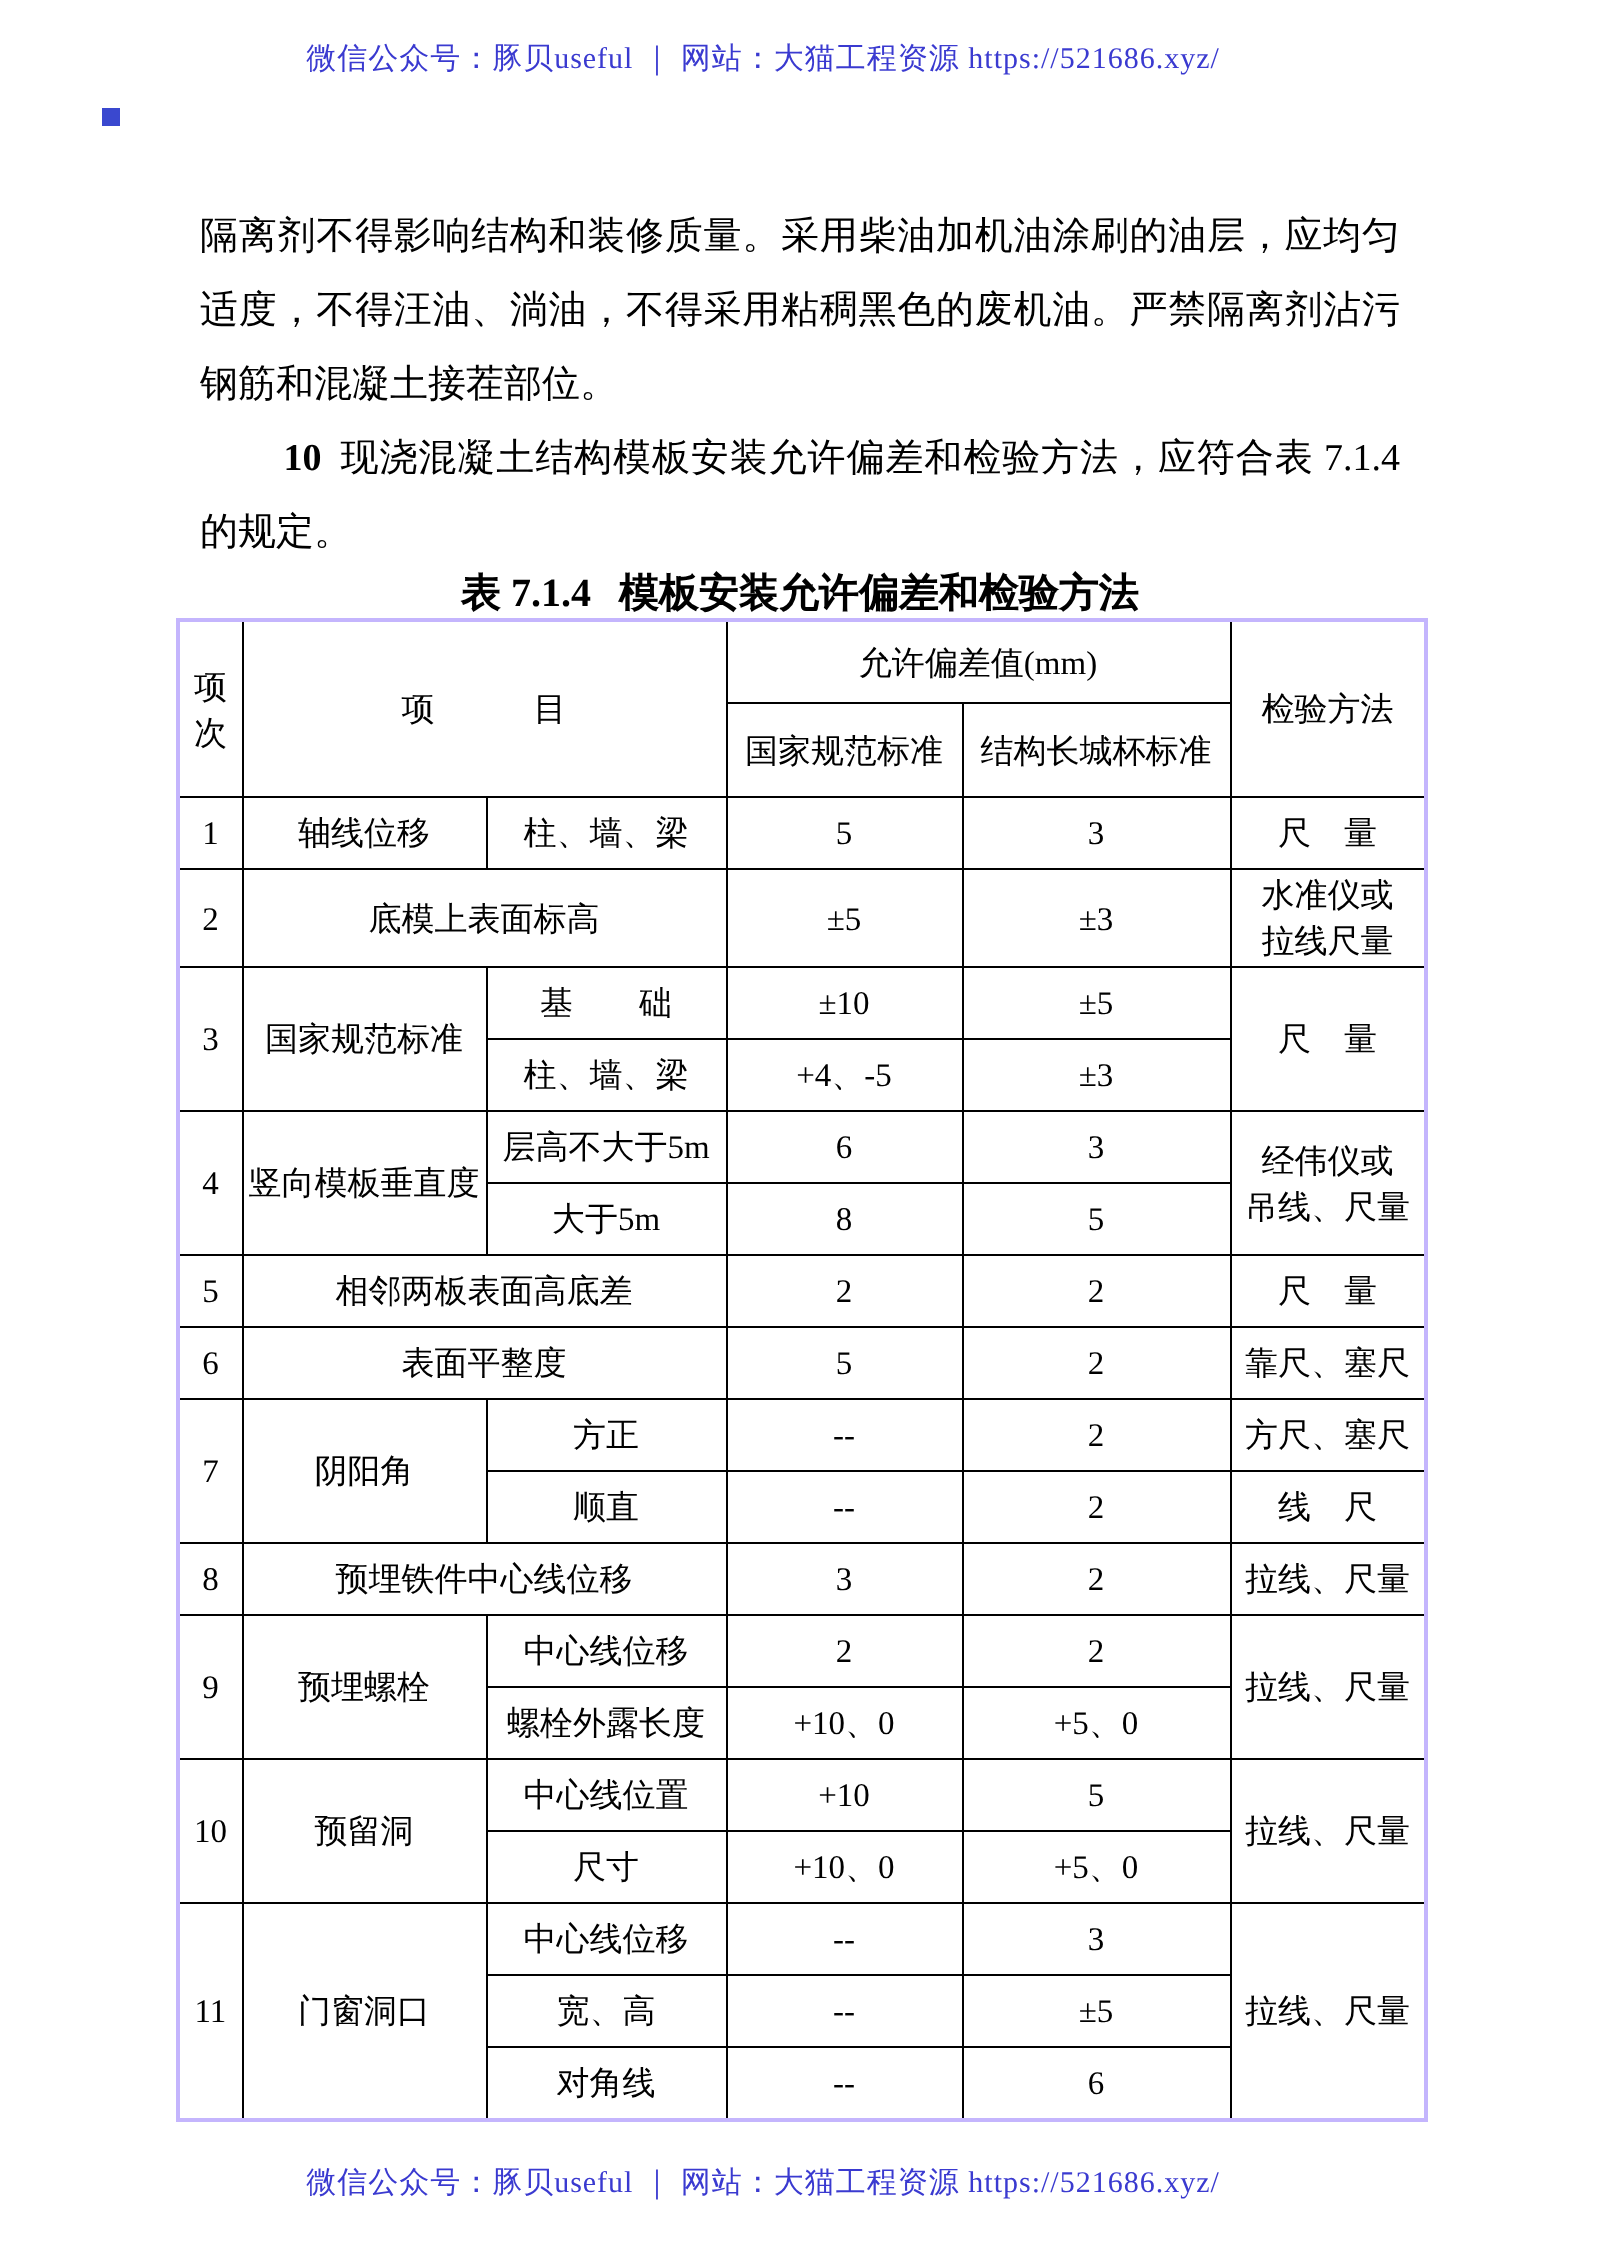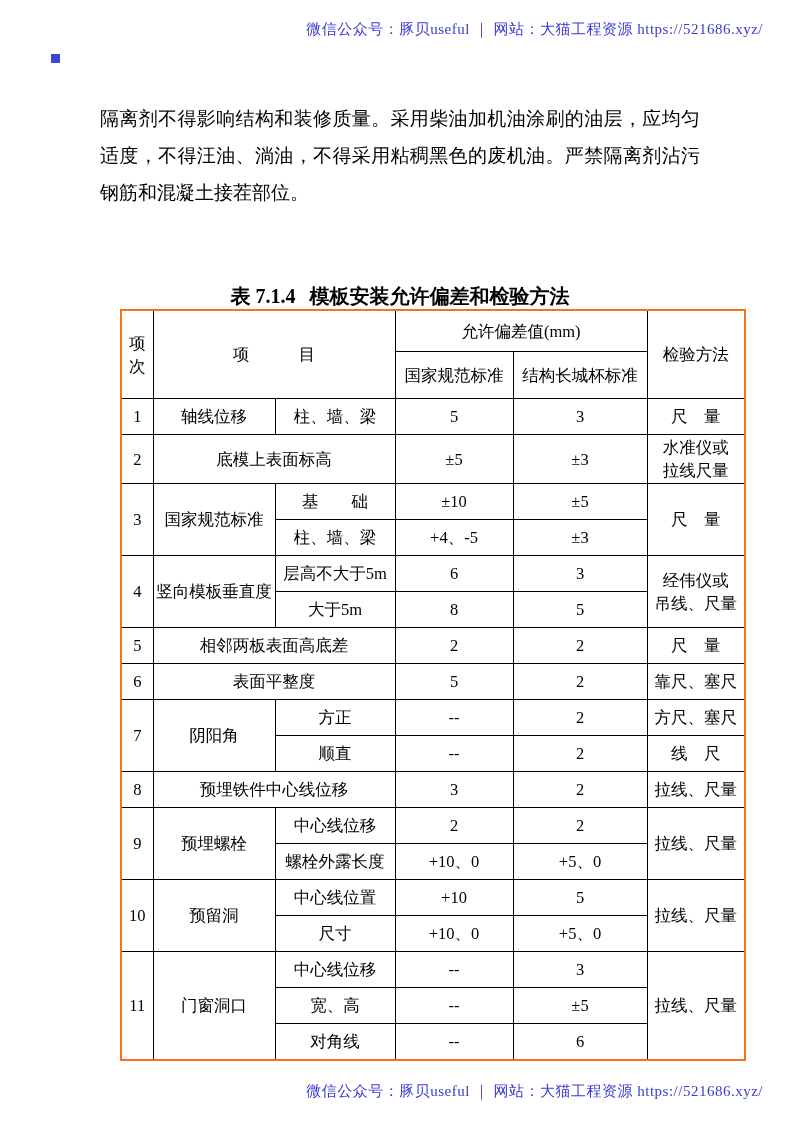--- a/index.html
+++ b/index.html
@@ -7,21 +7,21 @@
     position:relative;
     width:800px; height:1132px;
     margin:0 auto;
     background:#ffffff;
     font-family:"Liberation Serif","DejaVu Serif",serif;
     color:#000;
     overflow:hidden;
   }
   .page-header, .page-footer {
     position:absolute; left:0; width:763px;
-    text-align:right;
+    text-align:center;
     color:#3a3ad0;
     font-size:15px;
     letter-spacing:0.5px;
   }
   .page-header { top:20px; }
   .page-footer { top:1082px; }
   .site-link { color:#3a3ad0; text-decoration:none; }
   .blue-square {
     position:absolute; left:51px; top:54px;
     width:9px; height:9px; background:#3a48cf;
@@ -38,22 +38,21 @@
     position:absolute; top:283px; left:0; width:800px;
     text-align:center;
     font-size:20px; font-weight:bold;
   }
   .caption-label { margin-right:14px; }
   table.dev-table {
     position:absolute; top:309px; left:88px;
     width:624px;
     border-collapse:collapse;
     table-layout:fixed;
-    border:2px solid #f97316;
-    margin-left:32px;
+    border:2px solid #c4b5fd;
   }
   table.dev-table th, table.dev-table td {
     border:1px solid #000;
     text-align:center;
     vertical-align:middle;
     font-size:16.5px;
     font-weight:normal;
     padding:1px 2px;
     line-height:23px;
   }
@@ -72,20 +71,21 @@
 <div class="sheet">
 
   <div class="page-header">
     <span>微信公众号：豚贝useful ｜ 网站：大猫工程资源 </span><span class="site-link">https://521686.xyz/</span>
   </div>
 
   <div class="blue-square"></div>
 
   <div class="body-text">
     <p>隔离剂不得影响结构和装修质量。采用柴油加机油涂刷的油层，应均匀适度，不得汪油、淌油，不得采用粘稠黑色的废机油。严禁隔离剂沾污钢筋和混凝土接茬部位。</p>
+    <p class="indent"><span class="bold-num">10</span><span>现浇混凝土结构模板安装允许偏差和检验方法，应符合表 7.1.4 的规定。</span></p>
   </div>
 
   <div class="table-caption">
     <span class="caption-label">表 7.1.4</span><span>模板安装允许偏差和检验方法</span>
   </div>
 
   <table class="dev-table">
     <colgroup>
       <col style="width:32px">
         <col style="width:122px">

